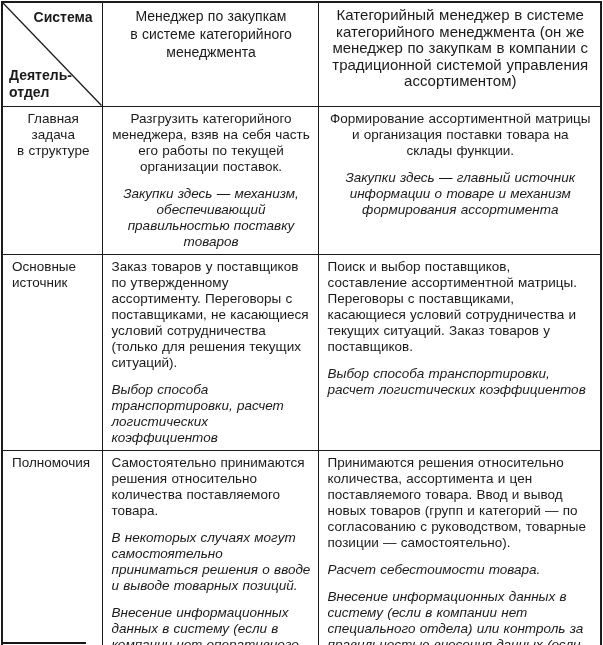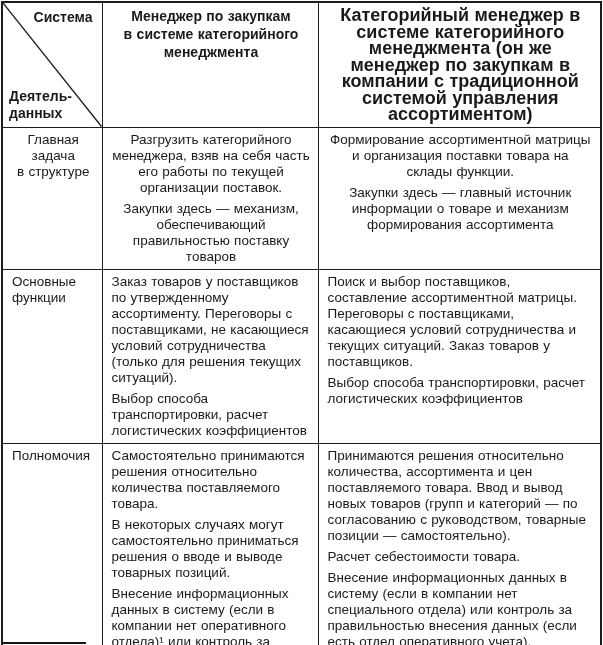--- a/index.html
+++ b/index.html
@@ -29,34 +29,34 @@
   }
 
   tr.header-row { height: 104px; }
   tr.row-1 { height: 126px; text-align: center; }
   tr.row-2 { height: 152px; }
   tr.row-3 { height: 251px; }
 
   td.colhead {
     vertical-align: middle;
     text-align: center;
-    font-weight: 700;
+    font-weight: 400;
     padding: 3px 6px;
   }
   td.colhead.manager { white-space: pre-line; font-size: 14px; line-height: 18px; }
-  td.colhead.catman  { font-size: 18px; line-height: 16.5px; }
+  td.colhead.catman  { font-size: 15px; line-height: 16.5px; }
 
   td.rowlabel {
     white-space: pre-line;
     padding: 5px 4px 5px 7px;
     line-height: 17px;
   }
 
   td.bodycell p { margin: 0; }
-  td.bodycell p + p { margin-top: 5px; }
+  td.bodycell p + p { margin-top: 11px; font-style: italic; }
 
   
   td.corner { position: relative; padding: 0; overflow: hidden; }
   .corner-svg { position: absolute; left: 0; top: 0; width: 100%; height: 100%; display: block; }
   .corner-top {
     position: absolute; top: 6px; right: 9px;
     font-weight: 700; font-size: 14px;
   }
   .corner-bottom {
     position: absolute; bottom: 5px; left: 6px;
@@ -82,21 +82,21 @@
       <col style="width:283px">
     </colgroup>
     <tbody>
         <tr class="header-row">
       <td class="corner">
         <svg class="corner-svg" viewBox="0 0 100 100" preserveAspectRatio="none">
           <line x1="0" y1="0" x2="100" y2="100" stroke="#1c1c1c" stroke-width="1.3" vector-effect="non-scaling-stroke"></line>
         </svg>
         <span class="corner-top">Система</span>
         <span class="corner-bottom">Деятель-
-данных</span>
+отдел</span>
       </td>
       <td class="colhead manager">Менеджер по закупкам
 в системе категорийного
 менеджмента</td>
       <td class="colhead catman">Категорийный менеджер в системе категорийного менеджмента (он же менеджер по закупкам в компании с традиционной системой управления ассортиментом)</td>
     </tr>
 
     <tr class="row-1">
       <td class="rowlabel">Главная
 задача
@@ -106,21 +106,21 @@
             <p>Закупки здесь — механизм, обеспечивающий правильностью поставку товаров</p>
           </td>
       <td class="bodycell">
             <p>Формирование ассортиментной матрицы и организация поставки товара на склады функции.</p>
             <p>Закупки здесь — главный источник информации о товаре и механизм формирования ассортимента</p>
           </td>
     </tr>
 
     <tr class="row-2">
       <td class="rowlabel">Основные
-функции</td>
+источник</td>
       <td class="bodycell">
             <p>Заказ товаров у поставщиков по утвержденному ассортименту. Переговоры с поставщиками, не касающиеся условий сотрудничества (только для решения текущих ситуаций).</p>
             <p>Выбор способа транспортировки, расчет логистических коэффициентов</p>
           </td>
       <td class="bodycell">
             <p>Поиск и выбор поставщиков, составление ассортиментной матрицы. Переговоры с поставщиками, касающиеся условий сотрудничества и текущих ситуаций. Заказ товаров у поставщиков.</p>
             <p>Выбор способа транспортировки, расчет логистических коэффициентов</p>
           </td>
     </tr>
 

